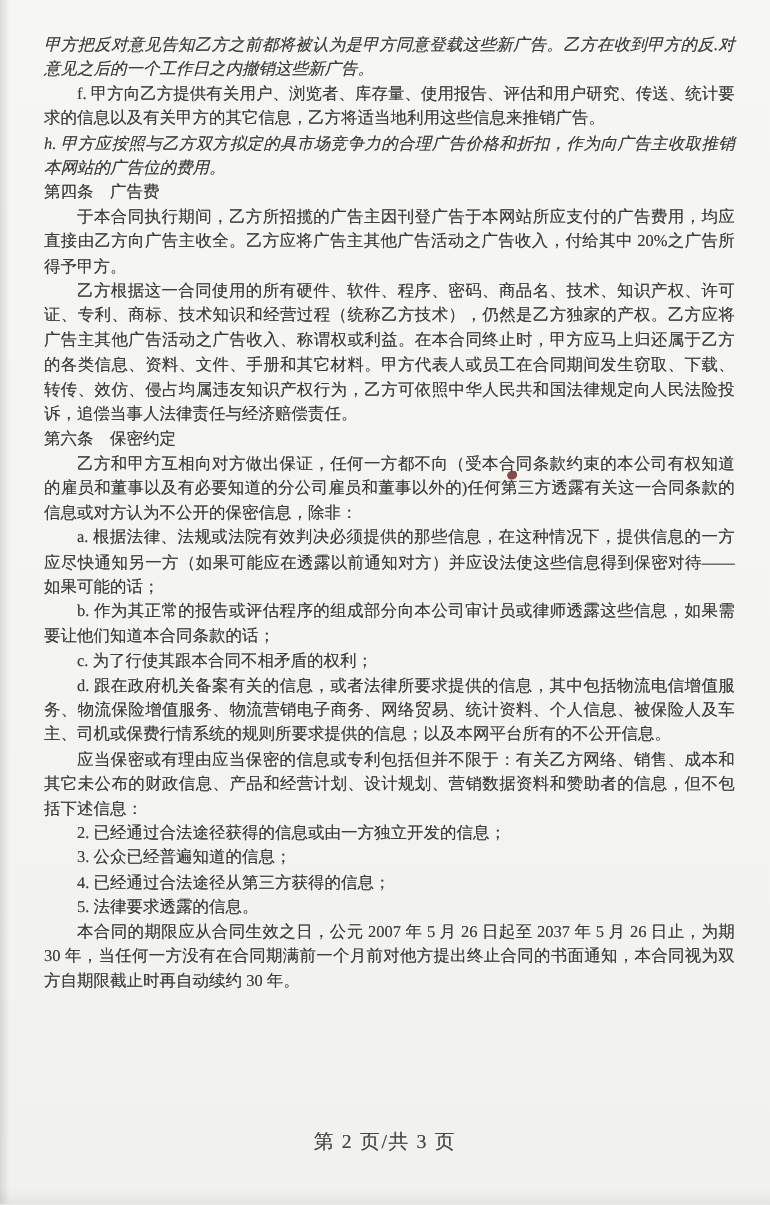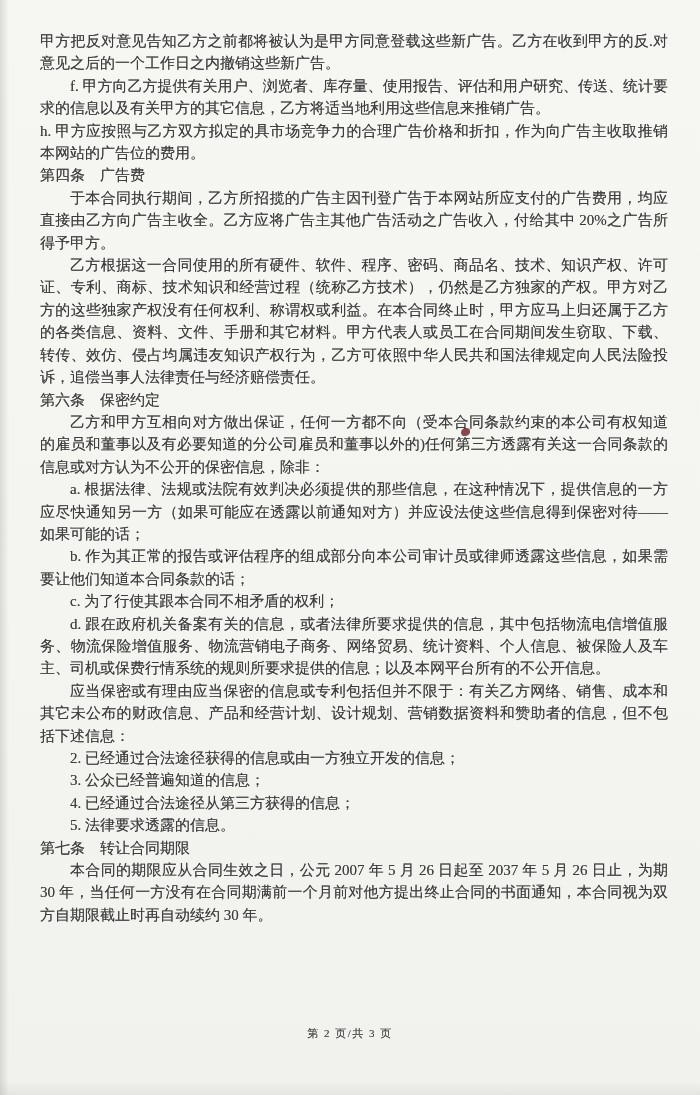--- a/index.html
+++ b/index.html
@@ -39,28 +39,28 @@
     line-height: 22.4px;
     color: #3d3d3d;
     text-align: justify;
     text-shadow: 0 0 0.6px rgba(70,70,70,0.65);
   }
   .para {
     margin: 0;
     padding: 0;
   }
   .para.indent { text-indent: 2em; }
-  .para.plain  { text-indent: 0; }
+  .para.plain  { text-indent: 0; font-style: italic; }
   .para.heading { text-indent: 0; }
   .footer {
     position: absolute;
     left: 0; right: 0;
     top: 1026px;
     text-align: center;
-    font-size: 11px;
+    font-size: 18px;
     letter-spacing: 1.5px;
     color: #474747;
     text-shadow: 0 0 0.5px rgba(70,70,70,0.6);
   }
   .ink-dot {
     position: absolute;
     left: 461px;
     top: 428px;
     width: 9px;
     height: 8px;
@@ -76,32 +76,31 @@
 <div class="page">
   <div class="scan-edge-left"></div>
   <div class="scan-edge-bottom"></div>
 
   <div class="content">
       <p class="para plain">甲方把反对意见告知乙方之前都将被认为是甲方同意登载这些新广告。乙方在收到甲方的反.对意见之后的一个工作日之内撤销这些新广告。</p>
       <p class="para indent">f. 甲方向乙方提供有关用户、浏览者、库存量、使用报告、评估和用户研究、传送、统计要求的信息以及有关甲方的其它信息，乙方将适当地利用这些信息来推销广告。</p>
       <p class="para plain">h. 甲方应按照与乙方双方拟定的具市场竞争力的合理广告价格和折扣，作为向广告主收取推销本网站的广告位的费用。</p>
       <p class="para heading">第四条　广告费</p>
       <p class="para indent">于本合同执行期间，乙方所招揽的广告主因刊登广告于本网站所应支付的广告费用，均应直接由乙方向广告主收全。乙方应将广告主其他广告活动之广告收入，付给其中 20%之广告所得予甲方。</p>
-      <p class="para indent">乙方根据这一合同使用的所有硬件、软件、程序、密码、商品名、技术、知识产权、许可证、专利、商标、技术知识和经营过程（统称乙方技术），仍然是乙方独家的产权。甲方对乙方的这些独家产权没有任何权利、称谓权或利益。在本合同终止时，甲方应马上归还属于乙方的各类信息、资料、文件、手册和其它材料。甲方代表人或员工在合同期间发生窃取、下载、转传、效仿、侵占均属违友知识产权行为，乙方可依照中华人民共和国法律规定向人民法险投诉，追偿当事人法律责任与经济赔偿责任。</p>
+      <p class="para indent">乙方根据这一合同使用的所有硬件、软件、程序、密码、商品名、技术、知识产权、许可证、专利、商标、技术知识和经营过程（统称乙方技术），仍然是乙方独家的产权。乙方应将广告主其他广告活动之广告收入、称谓权或利益。在本合同终止时，甲方应马上归还属于乙方的各类信息、资料、文件、手册和其它材料。甲方代表人或员工在合同期间发生窃取、下载、转传、效仿、侵占均属违友知识产权行为，乙方可依照中华人民共和国法律规定向人民法险投诉，追偿当事人法律责任与经济赔偿责任。</p>
       <p class="para heading">第六条　保密约定</p>
       <p class="para indent">乙方和甲方互相向对方做出保证，任何一方都不向（受本合同条款约束的本公司有权知道的雇员和董事以及有必要知道的分公司雇员和董事以外的)任何第三方透露有关这一合同条款的信息或对方认为不公开的保密信息，除非：</p>
       <p class="para indent">a. 根据法律、法规或法院有效判决必须提供的那些信息，在这种情况下，提供信息的一方应尽快通知另一方（如果可能应在透露以前通知对方）并应设法使这些信息得到保密对待——如果可能的话；</p>
       <p class="para indent">b. 作为其正常的报告或评估程序的组成部分向本公司审计员或律师透露这些信息，如果需要让他们知道本合同条款的话；</p>
       <p class="para indent">c. 为了行使其跟本合同不相矛盾的权利；</p>
       <p class="para indent">d. 跟在政府机关备案有关的信息，或者法律所要求提供的信息，其中包括物流电信增值服务、物流保险增值服务、物流营销电子商务、网络贸易、统计资料、个人信息、被保险人及车主、司机或保费行情系统的规则所要求提供的信息；以及本网平台所有的不公开信息。</p>
       <p class="para indent">应当保密或有理由应当保密的信息或专利包括但并不限于：有关乙方网络、销售、成本和其它未公布的财政信息、产品和经营计划、设计规划、营销数据资料和赞助者的信息，但不包括下述信息：</p>
       <p class="para indent">2. 已经通过合法途径获得的信息或由一方独立开发的信息；</p>
       <p class="para indent">3. 公众已经普遍知道的信息；</p>
       <p class="para indent">4. 已经通过合法途径从第三方获得的信息；</p>
       <p class="para indent">5. 法律要求透露的信息。</p>
-      <p class="para heading">第七条　转让合同期限</p>
       <p class="para indent">本合同的期限应从合同生效之日，公元 2007 年 5 月 26 日起至 2037 年 5 月 26 日止，为期 30 年，当任何一方没有在合同期满前一个月前对他方提出终止合同的书面通知，本合同视为双方自期限截止时再自动续约 30 年。</p>
     </div>
 
   <div class="ink-dot"></div>
 
   <div class="footer">第 2 页/共 3 页</div>
 </div>
 
 </body></html>

